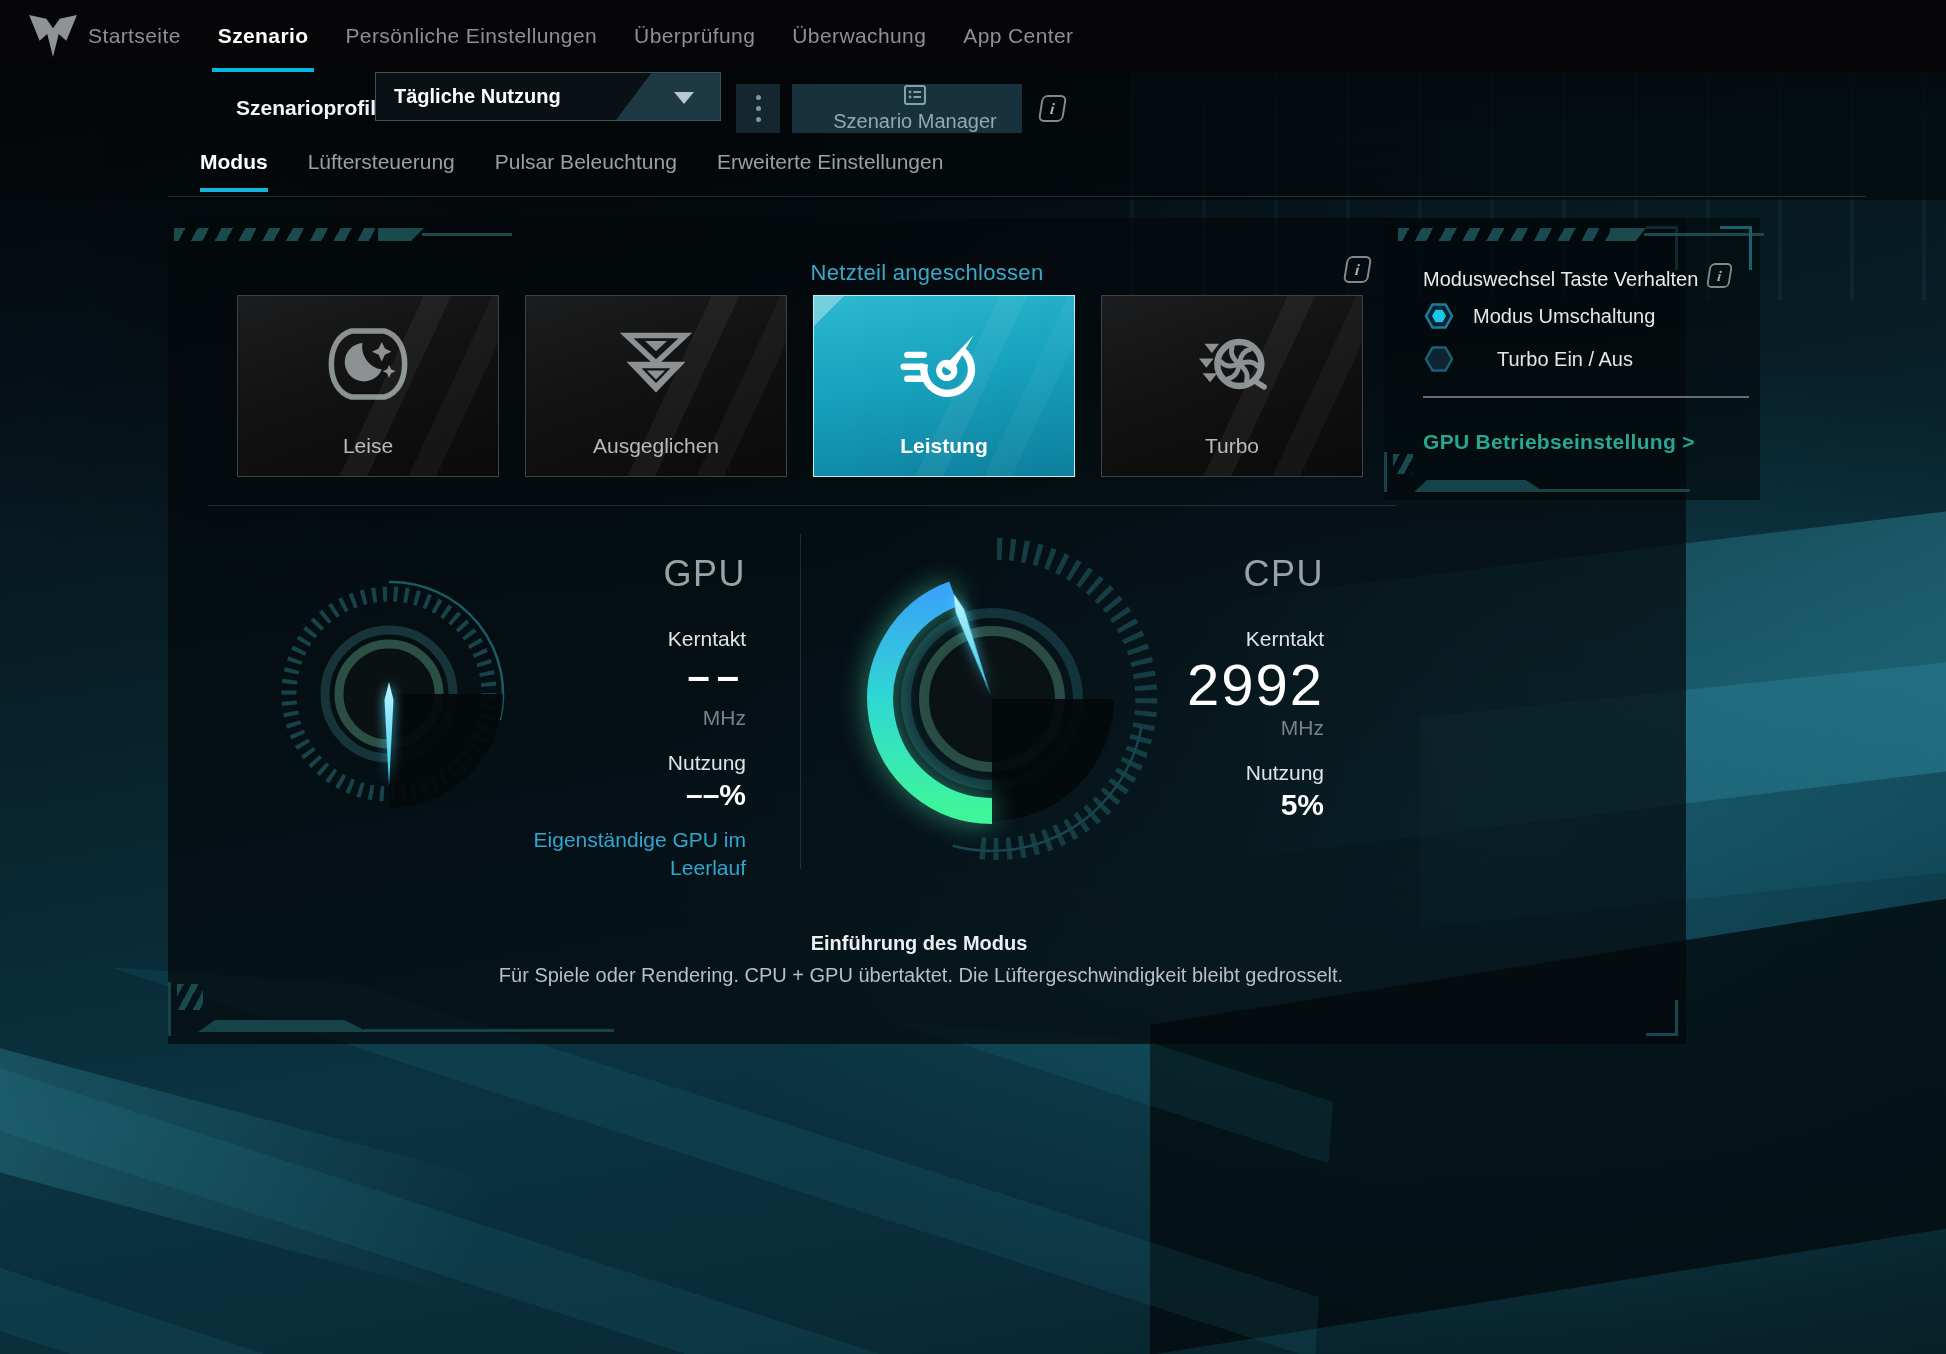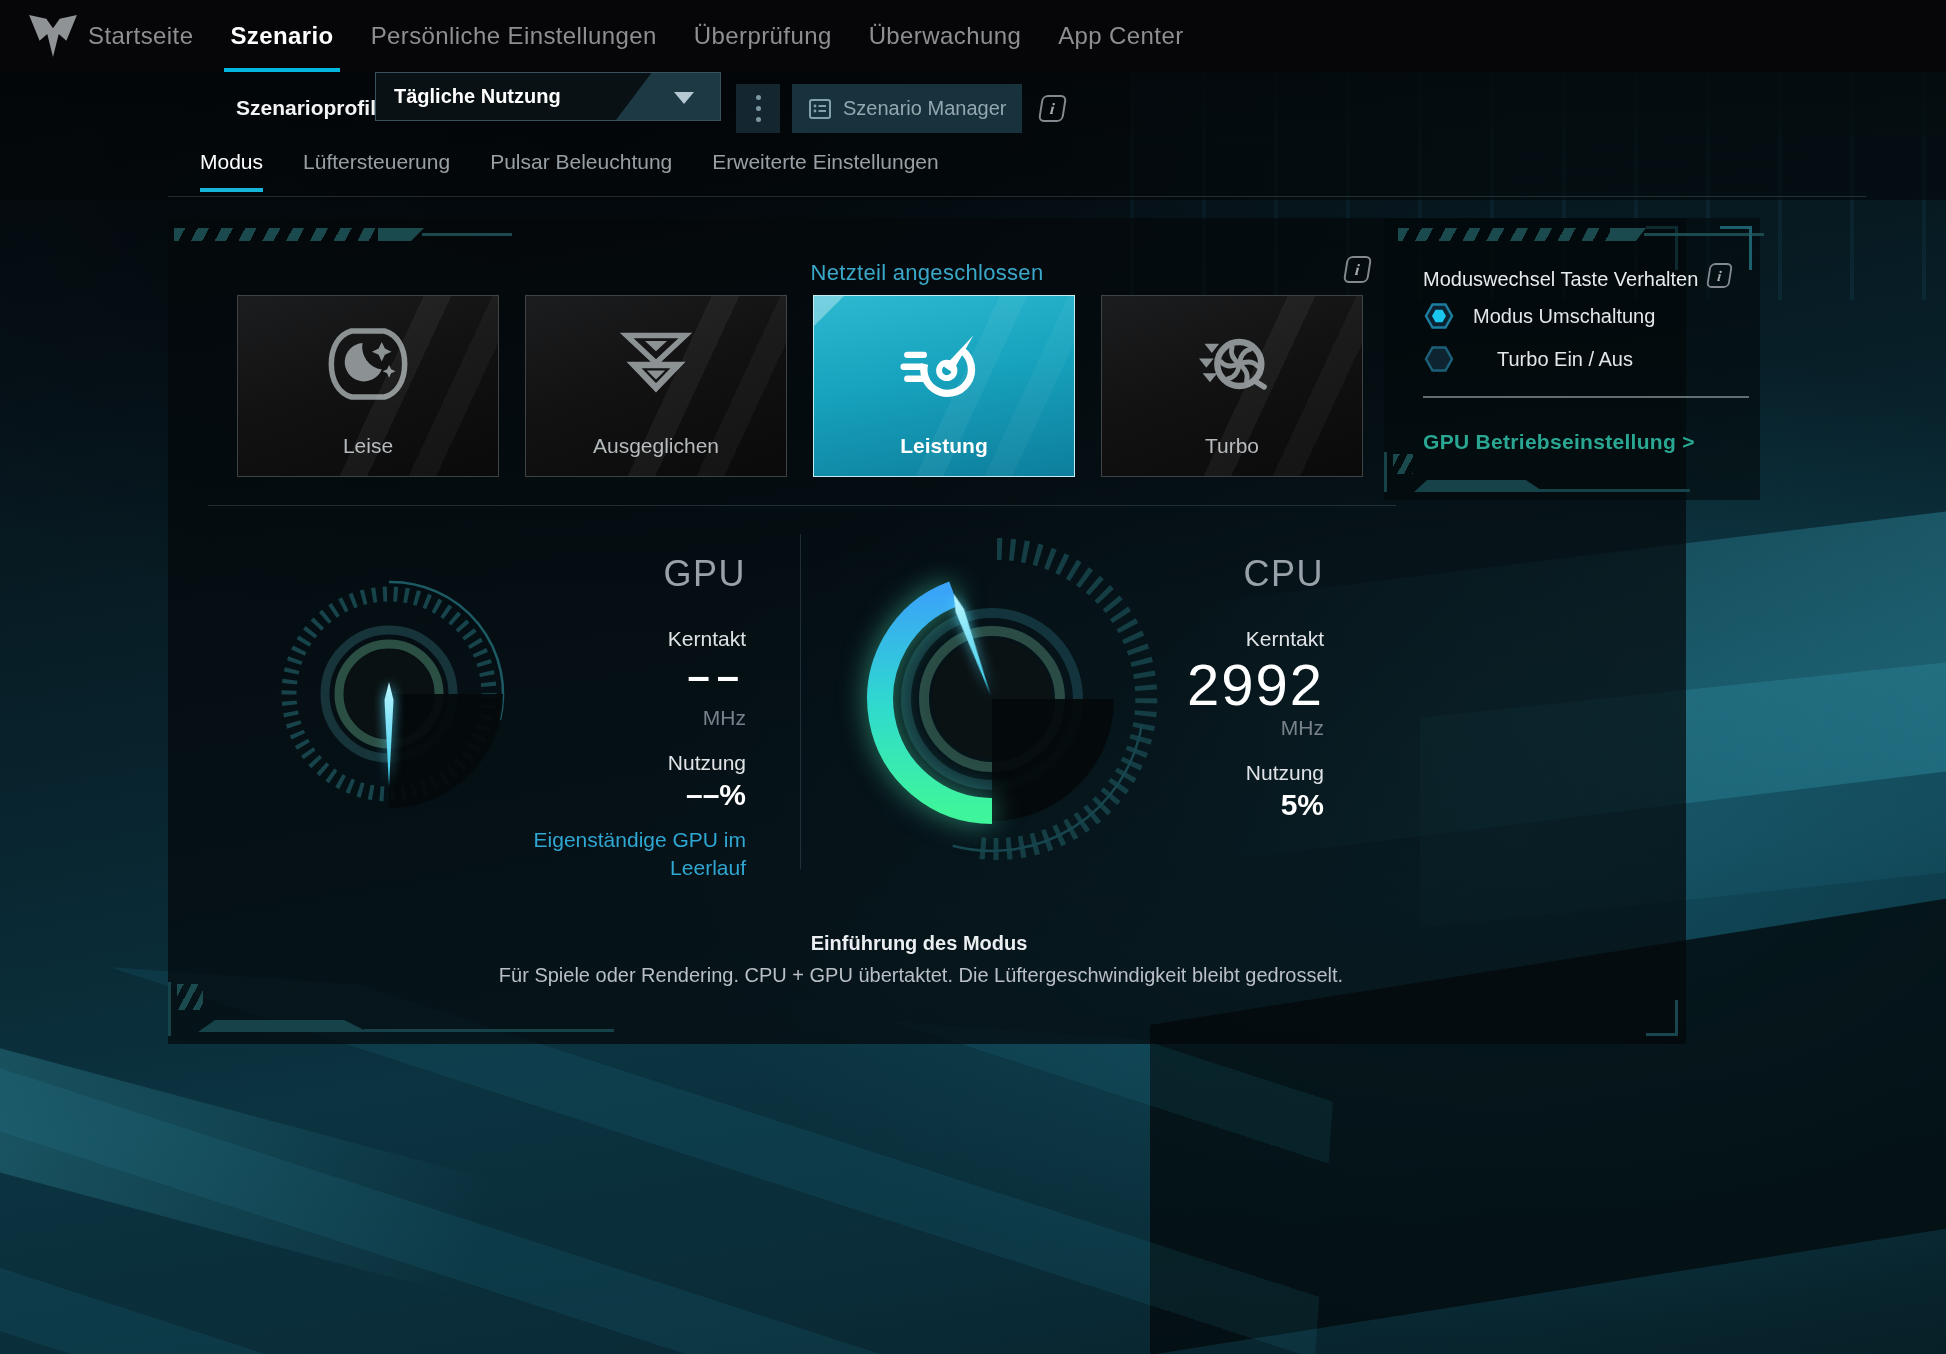--- a/index.html
+++ b/index.html
@@ -34,21 +34,21 @@
   .bg-vignette { inset:0;
     background: radial-gradient(1600px 900px at 30% 8%, rgba(0,0,0,0.55), transparent 60%),
       linear-gradient(180deg, rgba(0,0,0,0.5) 0, transparent 140px); }
   .toolbar-strip { left:0; top:72px; width:1946px; height:128px; background:rgba(3,7,9,0.6); }
 
   
   .navbar { position:absolute; left:0; top:0; width:1946px; height:72px;
             background:#060608; z-index:5; }
   .logo { position:absolute; left:28px; top:14px; width:50px; height:44px; }
   .nav-items { position:absolute; left:88px; top:0; height:72px; display:flex; gap:37px; }
-  .nav-item { position:relative; height:72px; line-height:72px; font-size:24px;
+  .nav-item { position:relative; height:72px; line-height:72px; font-size:21px;
               color:#8d8f90; letter-spacing:0.4px; cursor:pointer; white-space:nowrap; }
   .nav-item.active { color:#fff; font-weight:bold; }
   .nav-item.active::after { content:""; position:absolute; left:-6px; right:-6px; bottom:0;
               height:4px; background:#00b7e0; }
 
   
   .profile-label { position:absolute; left:200px; top:96px; font-size:21px; font-weight:bold;
                    color:#f2f4f5; z-index:6;margin-left:36px; }
   .dropdown { position:absolute; left:375px; top:72px; width:346px; height:49px;
               background:#0a1115; border:1px solid #3a5260; z-index:6; cursor:pointer; }
@@ -57,35 +57,35 @@
   .dropdown-angle { position:absolute; right:0; top:0; width:104px; height:47px;
               background:#1d3944; clip-path:polygon(34% 0, 100% 0, 100% 100%, 0 100%); }
   .caret { position:absolute; right:26px; top:19px; width:0; height:0;
               border-left:10px solid transparent; border-right:10px solid transparent;
               border-top:12px solid #b6c9d2; }
   .kebab-btn { position:absolute; left:736px; top:84px; width:44px; height:49px;
               background:#142731; z-index:6; display:flex; flex-direction:column; gap:6px;
               align-items:center; justify-content:center; cursor:pointer; }
   .kebab-btn i { width:5px; height:5px; border-radius:50%; background:#7e98a3; }
   .manager-btn { position:absolute; left:792px; top:84px; width:230px; height:49px;
-              background:#17323d; z-index:6; display:flex; align-items:center; gap:11px;
-              padding-left:16px; cursor:pointer; }
+              background:#17323d; z-index:6; display:flex; align-items:center; gap:4px;
+              padding-left:16px; cursor:pointer;flex-direction:column; }
   .manager-btn span { font-size:20px; color:#93a8b0; }
   .info-icon { width:25px; height:27px; border:2px solid #83898e; border-radius:6px;
               transform:skewX(-9deg); display:flex; align-items:center; justify-content:center;
               z-index:6; cursor:pointer; }
   .info-icon span { font-size:16px; font-style:italic; font-weight:bold; color:#a9aeb2;
               transform:skewX(3deg); font-family:"Liberation Serif", serif; }
   .info-1 { position:absolute; left:1040px; top:95px; }
 
   
   .tabs { position:absolute; left:200px; top:150px; display:flex; gap:40px; z-index:6; }
   .tab { position:relative; font-size:21px; color:#98a0a6; padding-bottom:18px; cursor:pointer;
          white-space:nowrap; }
-  .tab.active { color:#fff; font-weight:normal; }
+  .tab.active { color:#fff; font-weight:bold; }
   .tab.active::after { content:""; position:absolute; left:0; right:0; bottom:0;
          height:4px; background:#15b4d8; }
   .tabs-rule { position:absolute; left:168px; top:196px; width:1698px; height:1px;
          background:rgba(120,150,160,0.25); z-index:6; }
 
   
   .main-panel { position:absolute; left:168px; top:218px; width:1518px; height:826px;
          background:rgba(4,9,11,0.72); z-index:6; }
   .side-panel { position:absolute; left:1384px; top:218px; width:376px; height:282px;
          background:rgba(4,9,11,0.62); z-index:6; }

